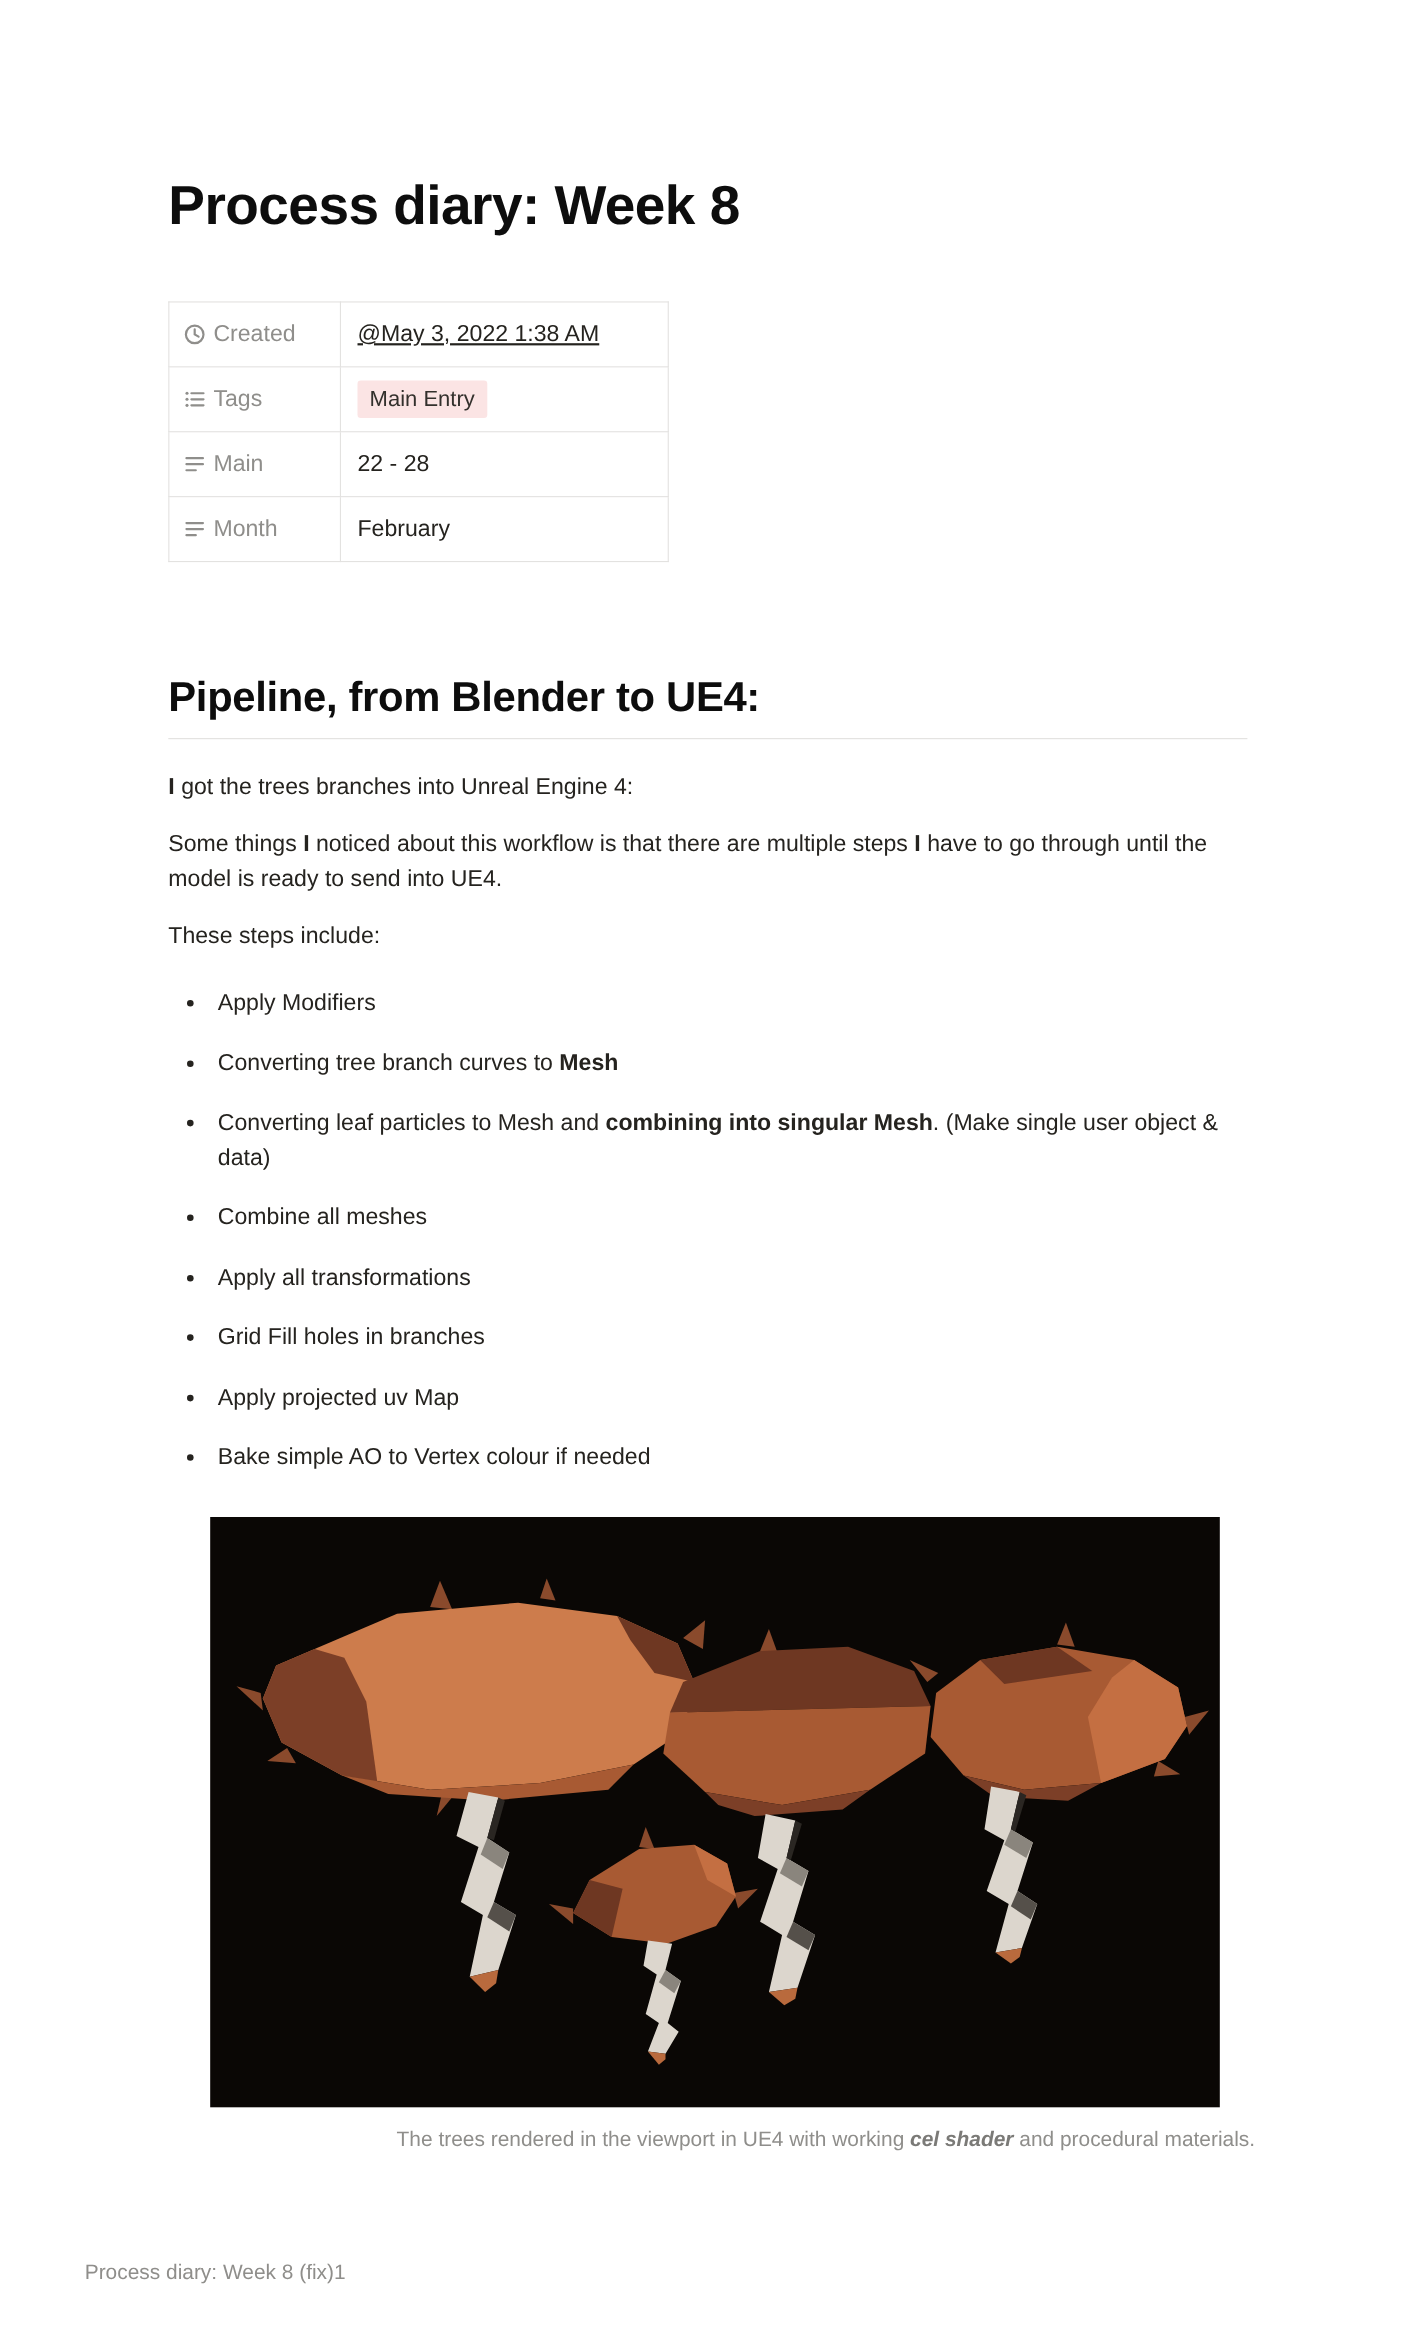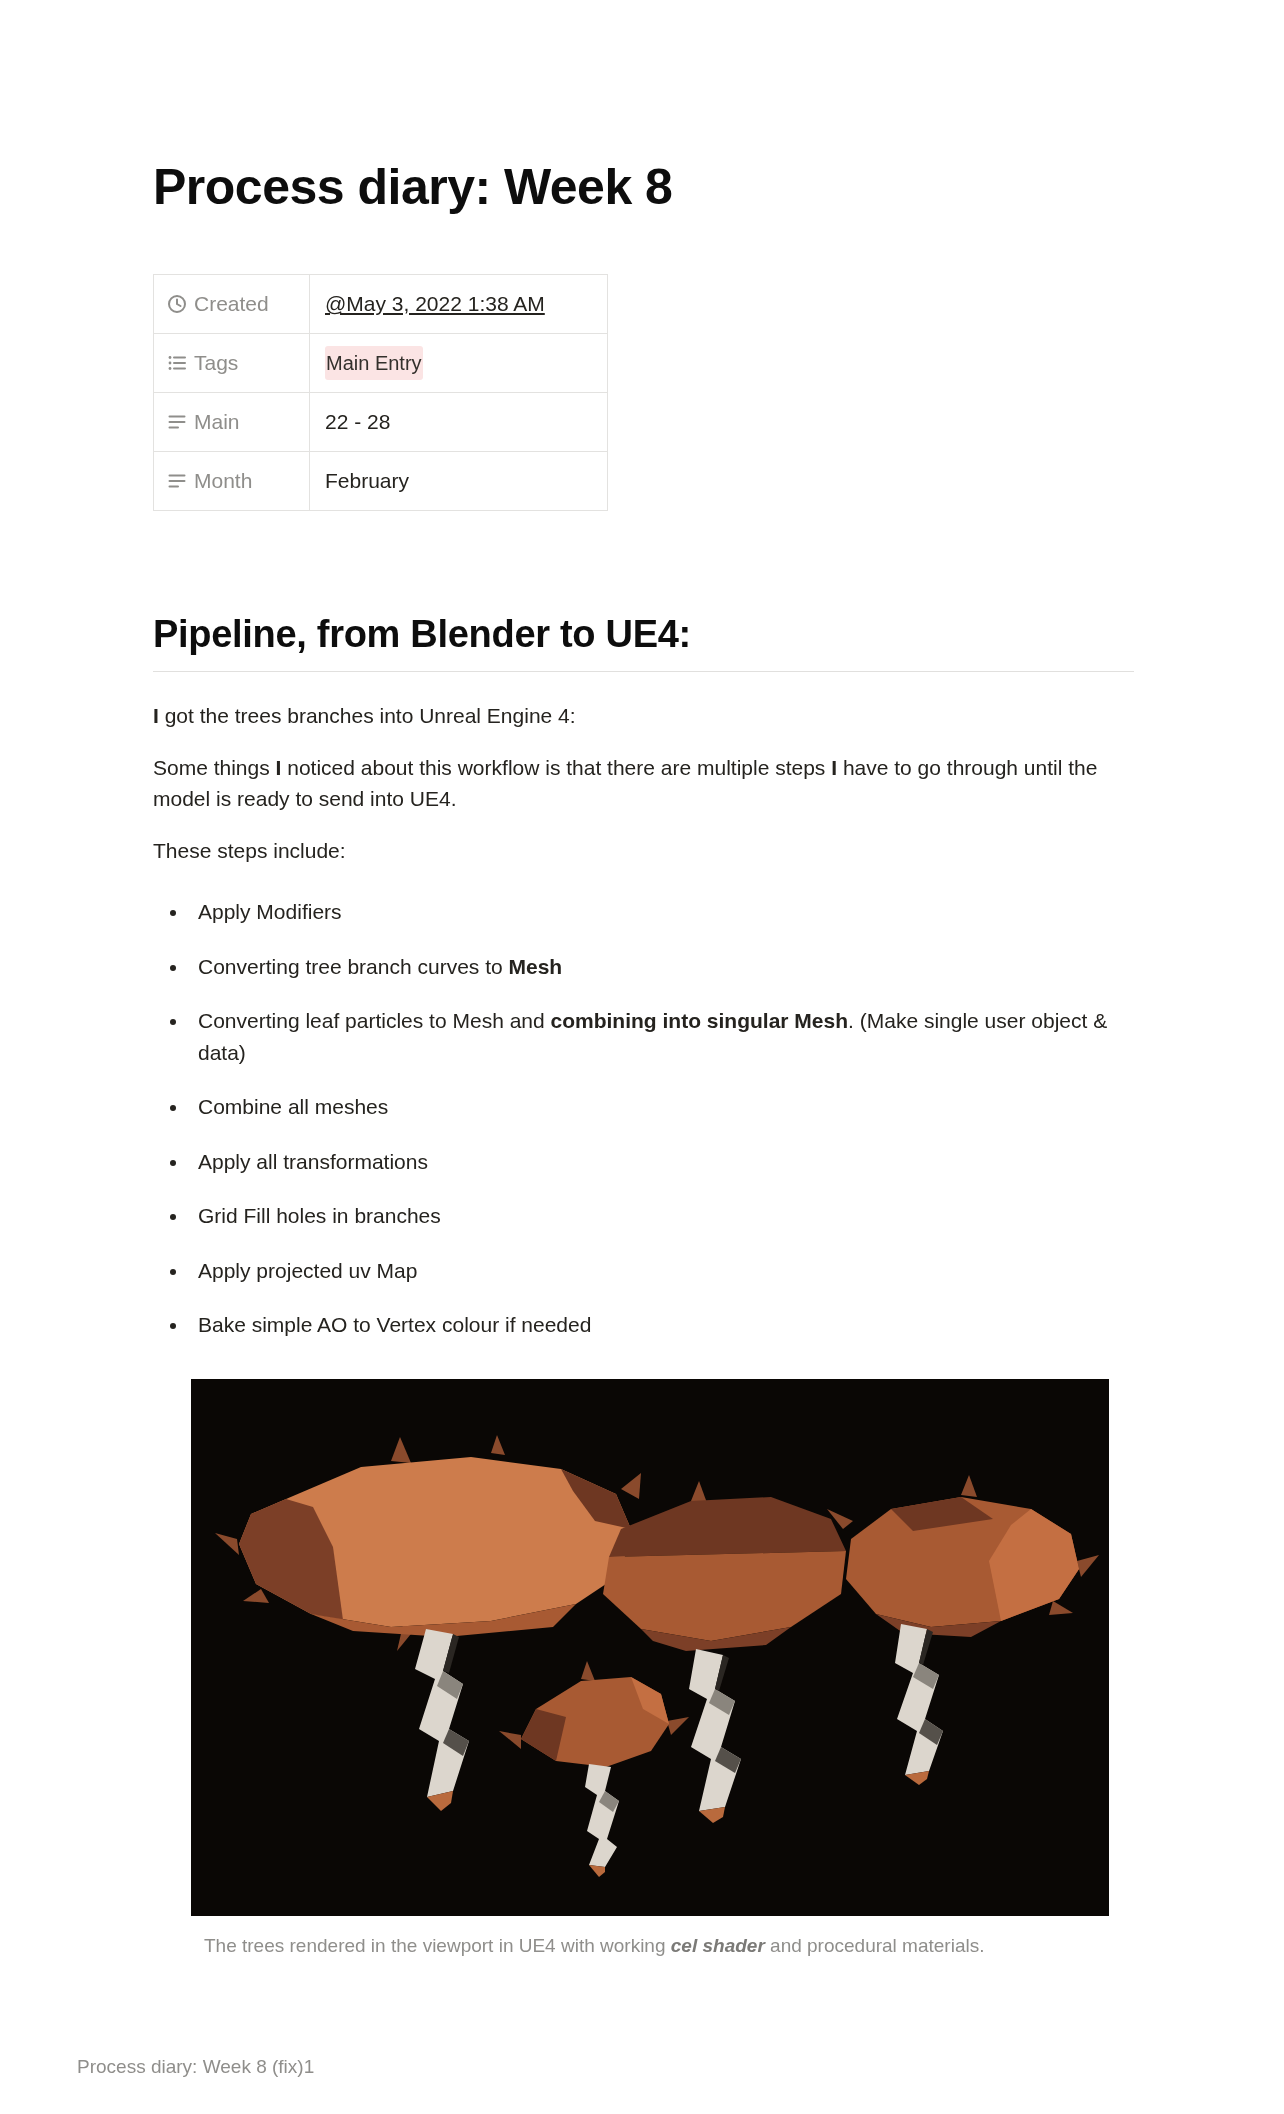--- a/index.html
+++ b/index.html
@@ -24,39 +24,39 @@
     vertical-align: middle; font-size: 21px;
   }
   td.prop-label { width: 156px; color: #8f8e8b; padding: 0 12px; white-space: nowrap; }
   td.prop-value { width: 298px; padding: 0 15px; color: #25231f; }
   .prop-label-inner { display: flex; align-items: center; gap: 6px; }
   .prop-icon { width: 22px; height: 22px; flex: 0 0 auto; display: inline-block; }
   .prop-icon svg { width: 22px; height: 22px; display: block; }
   .value-muted { color: #8f8e8b; text-decoration: underline; }
   .tag {
     display: inline-block; background: #fbe4e4; color: #33302c;
-    border-radius: 3px; padding: 5px 1px; font-size: 20px; line-height: 1.2;
+    border-radius: 3px; padding: 5px 11px; font-size: 20px; line-height: 1.2;
   }
 
   h2.section-heading {
     font-size: 38px; font-weight: 700; color: #0d0d0d;
     margin-bottom: 15px; letter-spacing: -0.3px;
   }
   hr.heading-rule { border: none; border-top: 1px solid #e1e0de; margin-bottom: 28px; }
 
   p.body-text { font-size: 21px; line-height: 1.5; margin-bottom: 20px; color: #25231f; }
   p.body-text strong, li strong { font-weight: 700; }
 
   ul.steps { margin: 30px 0 0 0; padding-left: 36px; list-style: disc; }
   ul.steps li {
     font-size: 21px; line-height: 1.5; margin-bottom: 23px;
     padding-left: 9px; color: #25231f;
   }
 
-  figure.viewport-figure { margin: 38px 0 0 38px; width: 950px; }
+  figure.viewport-figure { margin: 38px 0 0 38px; width: 950px; text-align: right; }
   .viewport-image { display: block; width: 918px; height: 537px; }
   figcaption.figure-caption {
     margin-top: 17px; padding-left: 13px;
     font-size: 19px; color: #8f8e8b; line-height: 1.4;
   }
   figcaption .caption-em { font-weight: 700; font-style: italic; color: #7b7a77; }
 
   footer.page-footer {
     position: absolute; left: 0; right: 0; bottom: 36px;
     display: flex; 

